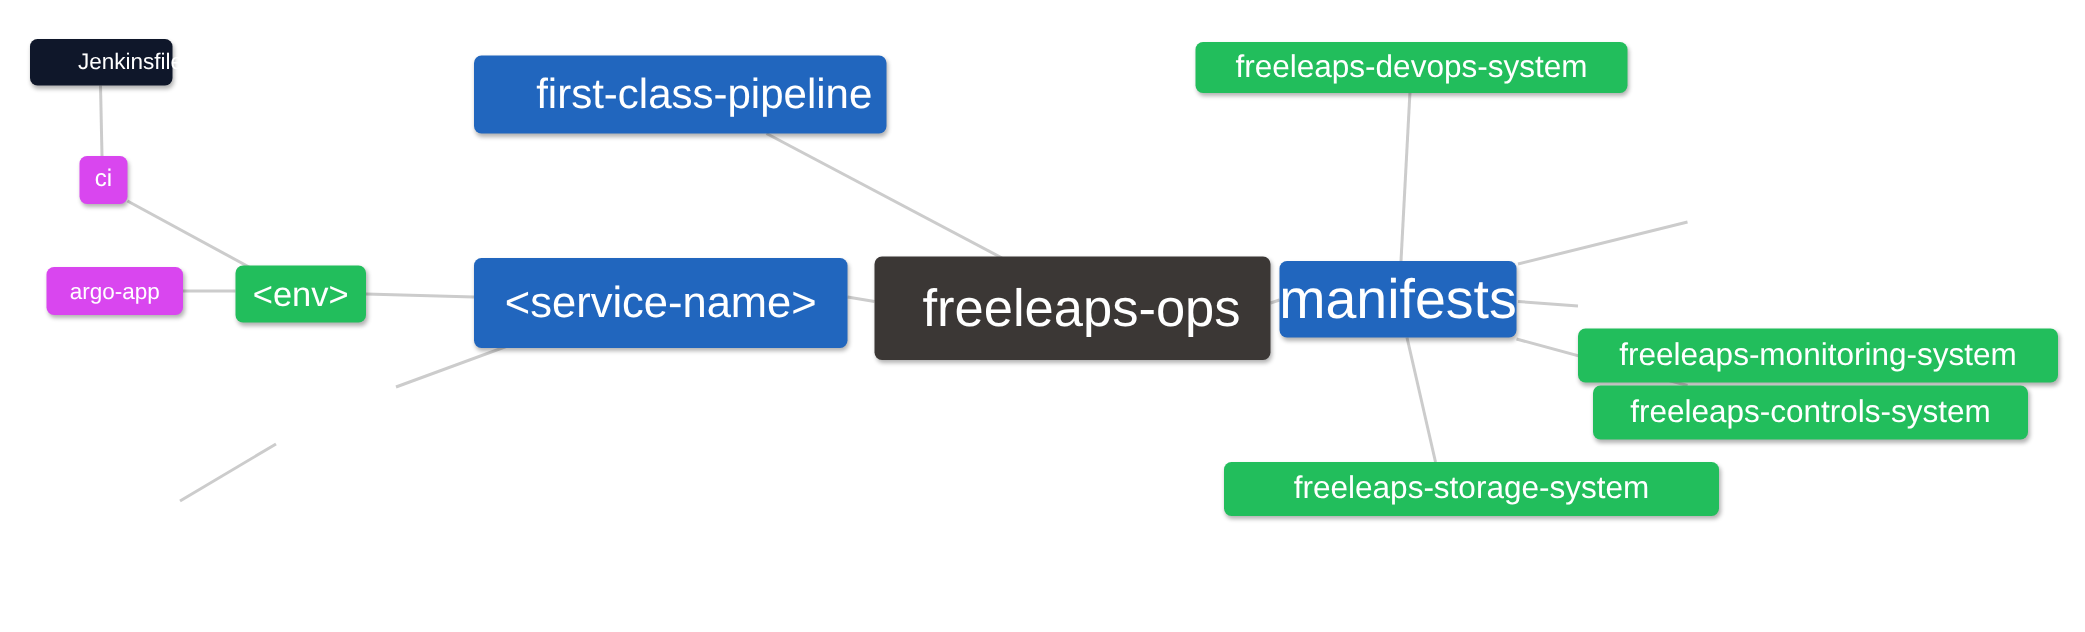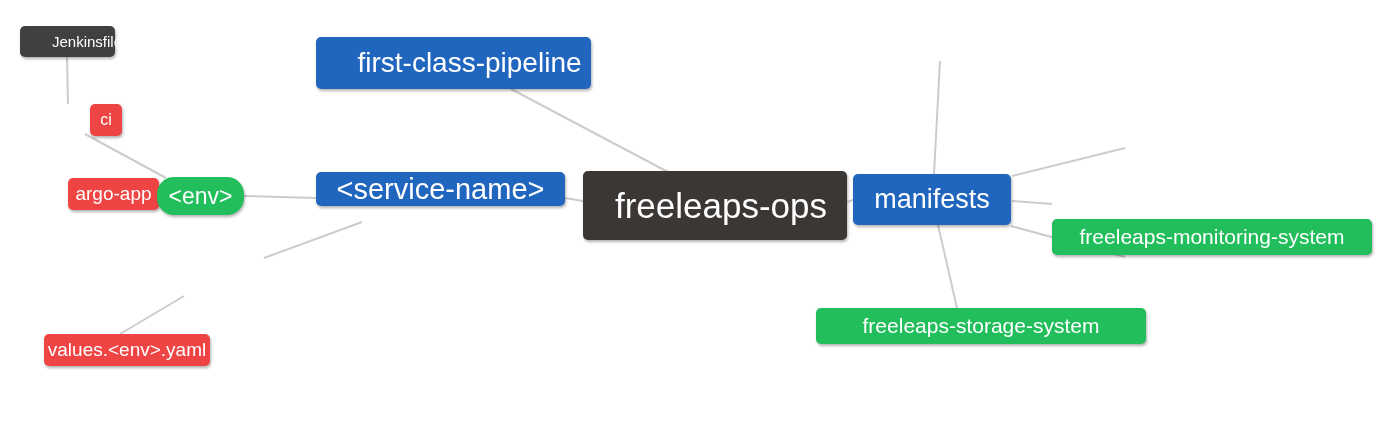--- a/index.html
+++ b/index.html
@@ -19,35 +19,35 @@
     color:#ffffff;
     border-radius:5px;
     box-shadow:1px 2px 3px rgba(0,0,0,0.30);
     white-space:nowrap;
     box-sizing:border-box;
     cursor:pointer;
     user-select:none;
   }
   .c-blue  { background:#2166BE; }
   .c-green { background:#22BE5C; }
-  .c-red   { background:#ef4444;margin-left:37px; }
-  .c-amber { background:#404040;padding-left:39px; }
+  .c-red   { background:#d946ef; }
+  .c-amber { background:#0f172a;padding-left:39px; }
   .c-dark  { background:#3B3735; }
 
   
   #n-jenkinsfile     { left:20px;   top:26px;  width:95px;  height:31px; font-size:15px; }
   #n-ci              { left:53px;   top:104px; width:32px;  height:32px; font-size:16px; }
-  #n-argo-app        { left:31px;   top:178px; width:91px;  height:32px; font-size:19px; }
-  #n-env             { left:157px;  top:177px; width:87px;  height:38px; font-size:23px;border-radius:17px; }
+  #n-argo-app        { left:31px;   top:178px; width:91px;  height:32px; font-size:15px; }
+  #n-env             { left:157px;  top:177px; width:87px;  height:38px; font-size:23px; }
   #n-helm-pkg        { left:147px;  top:257px; width:110px; height:39px; font-size:22px; }
   #n-values-env-yaml { left:7px;    top:334px; width:166px; height:32px; font-size:19px; }
   #n-first-class-pipeline { left:316px; top:37px;  width:275px; height:52px; font-size:28px;padding-left:32px; }
-  #n-service-name    { left:316px;  top:172px; width:249px; height:34px; font-size:29px; }
+  #n-service-name    { left:316px;  top:172px; width:249px; height:60px; font-size:29px; }
   #n-freeleaps-ops   { left:583px;  top:171px; width:264px; height:69px; font-size:35px;padding-left:12px; }
-  #n-manifests       { left:853px;  top:174px; width:158px; height:51px; font-size:27px; }
+  #n-manifests       { left:853px;  top:174px; width:158px; height:51px; font-size:37px; }
   #n-devops          { left:797px;  top:28px;  width:288px; height:34px; font-size:21px; }
   #n-network         { left:1056px; top:113px; width:291px; height:35px; font-size:21px; }
   #n-monitoring      { left:1052px; top:187px; width:320px; height:36px; font-size:21px;margin-top:32px; }
   #n-controls        { left:1062px; top:257px; width:290px; height:36px; font-size:21px; }
   #n-storage         { left:816px;  top:308px; width:330px; height:36px; font-size:21px; }
 </style>
 </head>
 <body>
 
 <div class="canvas">
@@ -66,21 +66,22 @@
     <line x1="1012" y1="176" x2="1125" y2="148"></line>
     <line x1="1012" y1="201" x2="1052" y2="204"></line>
     <line x1="1011" y1="226" x2="1125" y2="257"></line>
     <line x1="938" y1="225" x2="957" y2="308"></line>
   </svg>
 
   <div class="node c-amber" id="n-jenkinsfile">Jenkinsfile</div>
   <div class="node c-red" id="n-ci">ci</div>
   <div class="node c-red" id="n-argo-app">argo-app</div>
   <div class="node c-green" id="n-env">&lt;env&gt;</div>
-  <div class="node c-red" id="n-values-env-yaml">values.&lt;env&gt;.yaml</div>
   <div class="node c-blue" id="n-first-class-pipeline">first-class-pipeline</div>
   <div class="node c-blue" id="n-service-name">&lt;service-name&gt;</div>
   <div class="node c-dark" id="n-freeleaps-ops">freeleaps-ops</div>
   <div class="node c-blue" id="n-manifests">manifests</div>
+  <div class="node c-green" id="n-devops">freeleaps-devops-system</div>
   <div class="node c-green" id="n-monitoring">freeleaps-monitoring-system</div>
+  <div class="node c-green" id="n-controls">freeleaps-controls-system</div>
   <div class="node c-green" id="n-storage">freeleaps-storage-system</div>
 
 </div>
 
 </body></html>

